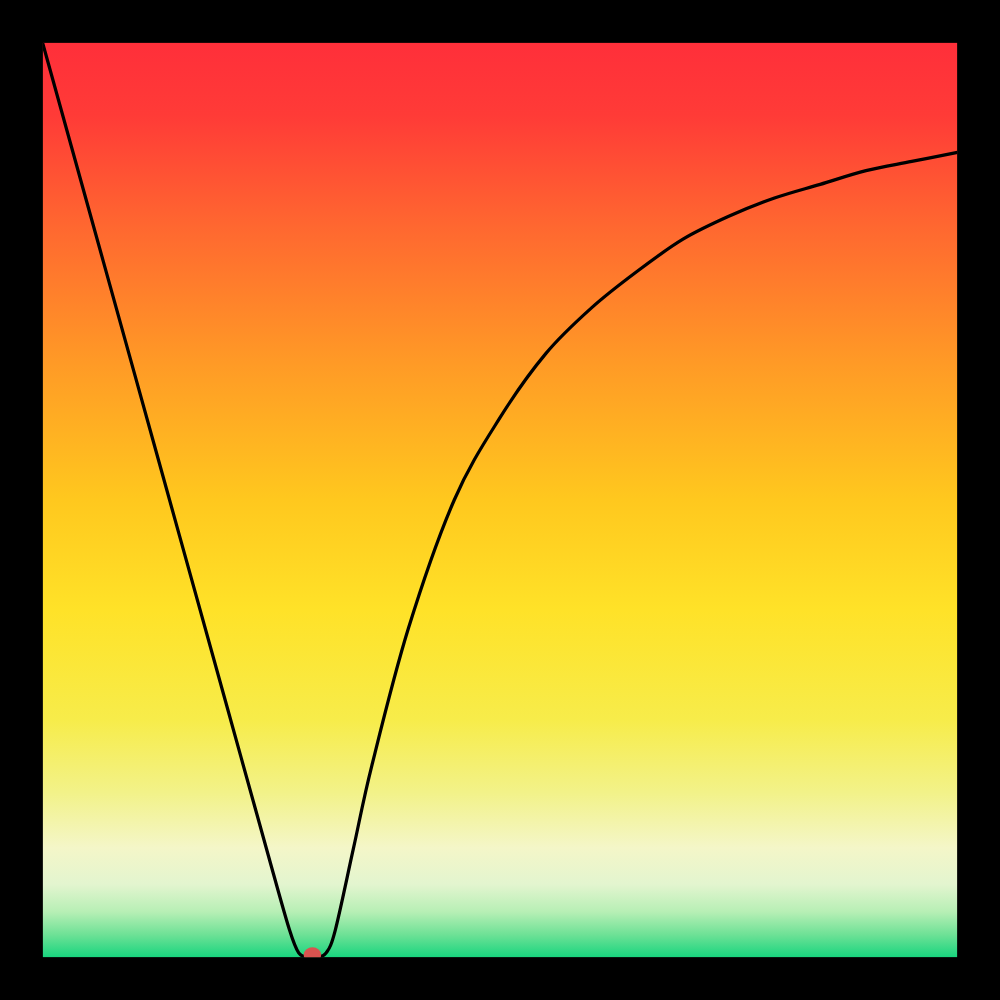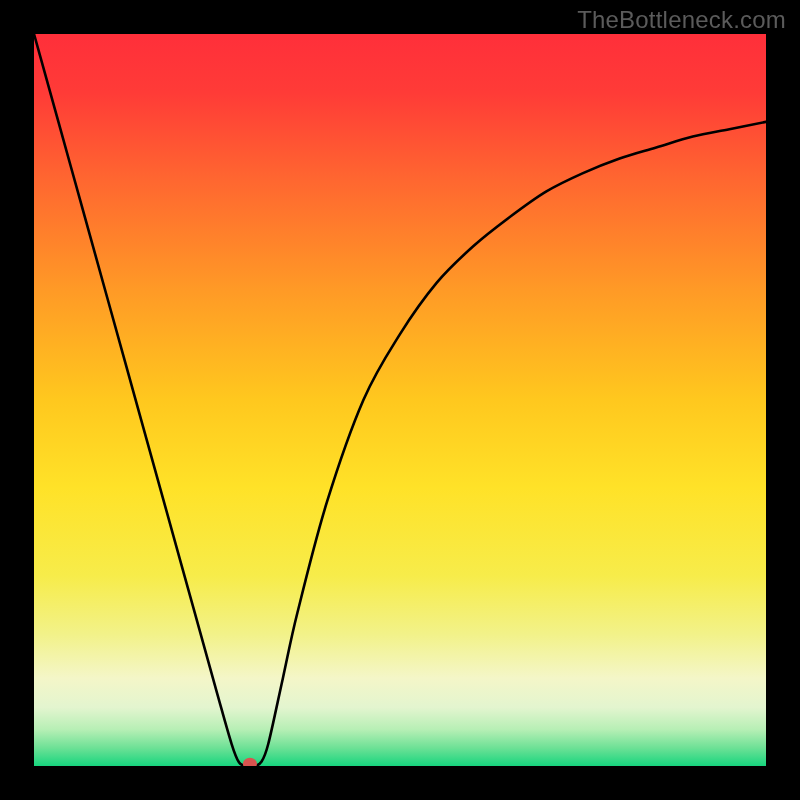--- a/index.html
+++ b/index.html
@@ -75,14 +75,13 @@
             <stop offset="100%" stop-color="#17d57e"></stop>
           </linearGradient>
       </defs>
       <rect x="0" y="0" width="732" height="732" fill="url(#bg)"></rect>
     </svg>
     <svg class="curve-svg" viewBox="0 0 732 732" preserveAspectRatio="none">
       <path id="curve-path" d="M 0.00 0.00 C 6.10 21.96, 24.40 87.84, 36.60 131.76 C 48.80 175.68, 61.00 219.60, 73.20 263.52 C 85.40 307.44, 97.60 351.36, 109.80 395.28 C 122.00 439.20, 134.20 483.12, 146.40 527.04 C 158.60 570.96, 174.46 628.30, 183.00 658.80 C 191.54 689.30, 193.98 698.45, 197.64 710.04 C 201.30 721.63, 202.52 724.68, 204.96 728.34 C 207.40 732.00, 209.84 731.39, 212.28 732.00 C 214.72 732.61, 217.16 732.61, 219.60 732.00 C 222.04 731.39, 224.48 732.00, 226.92 728.34 C 229.36 724.68, 230.58 724.07, 234.24 710.04 C 237.90 696.01, 244.00 666.12, 248.88 644.16 C 253.76 622.20, 256.20 607.56, 263.52 578.28 C 270.84 549.00, 281.82 503.86, 292.80 468.48 C 303.78 433.10, 317.20 394.06, 329.40 366.00 C 341.60 337.94, 353.80 319.64, 366.00 300.12 C 378.20 280.60, 390.40 263.52, 402.60 248.88 C 414.80 234.24, 427.00 223.26, 439.20 212.28 C 451.40 201.30, 463.60 192.15, 475.80 183.00 C 488.00 173.85, 500.20 164.70, 512.40 157.38 C 524.60 150.06, 536.80 144.57, 549.00 139.08 C 561.20 133.59, 573.40 128.71, 585.60 124.44 C 597.80 120.17, 610.00 117.12, 622.20 113.46 C 634.40 109.80, 646.60 105.53, 658.80 102.48 C 671.00 99.43, 683.20 97.60, 695.40 95.16 C 707.60 92.72, 725.90 89.06, 732.00 87.84" fill="none" stroke="#000" stroke-width="2.6" stroke-linejoin="round" stroke-linecap="round"></path>
       <ellipse id="marker-dot" cx="215.94" cy="729.80" rx="7" ry="6" fill="#d9534f"></ellipse>
     </svg>
   </div>
-  <div class="watermark">TheBottleneck.com</div>
 </div>
 
 </body></html>

